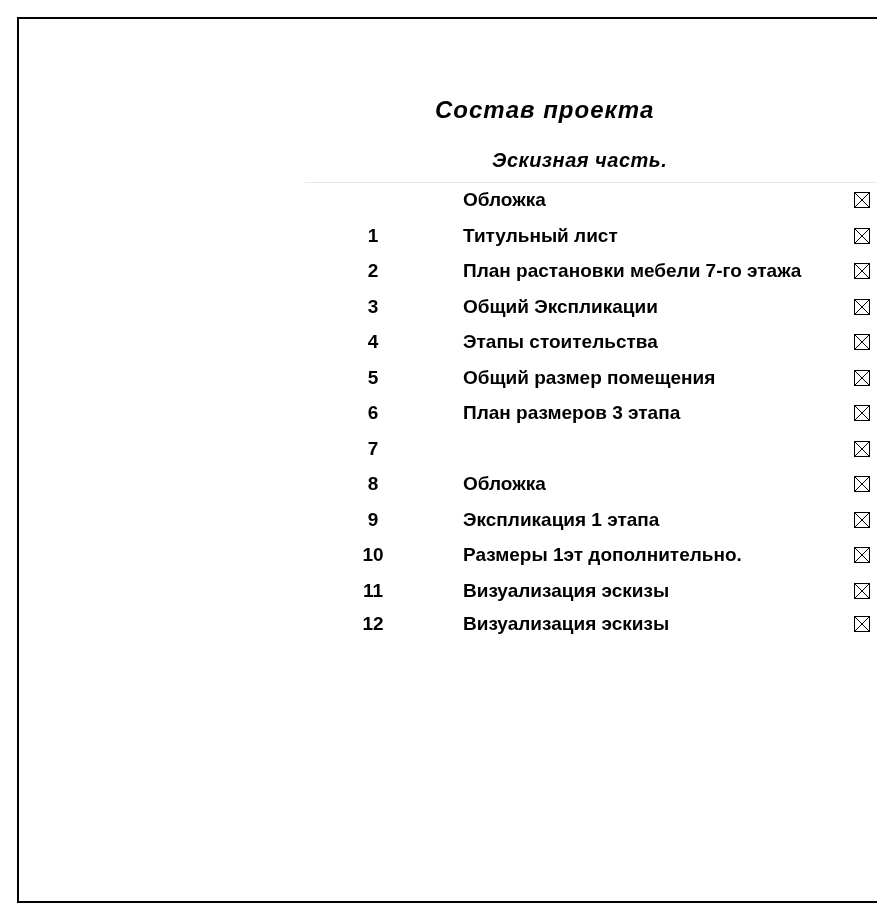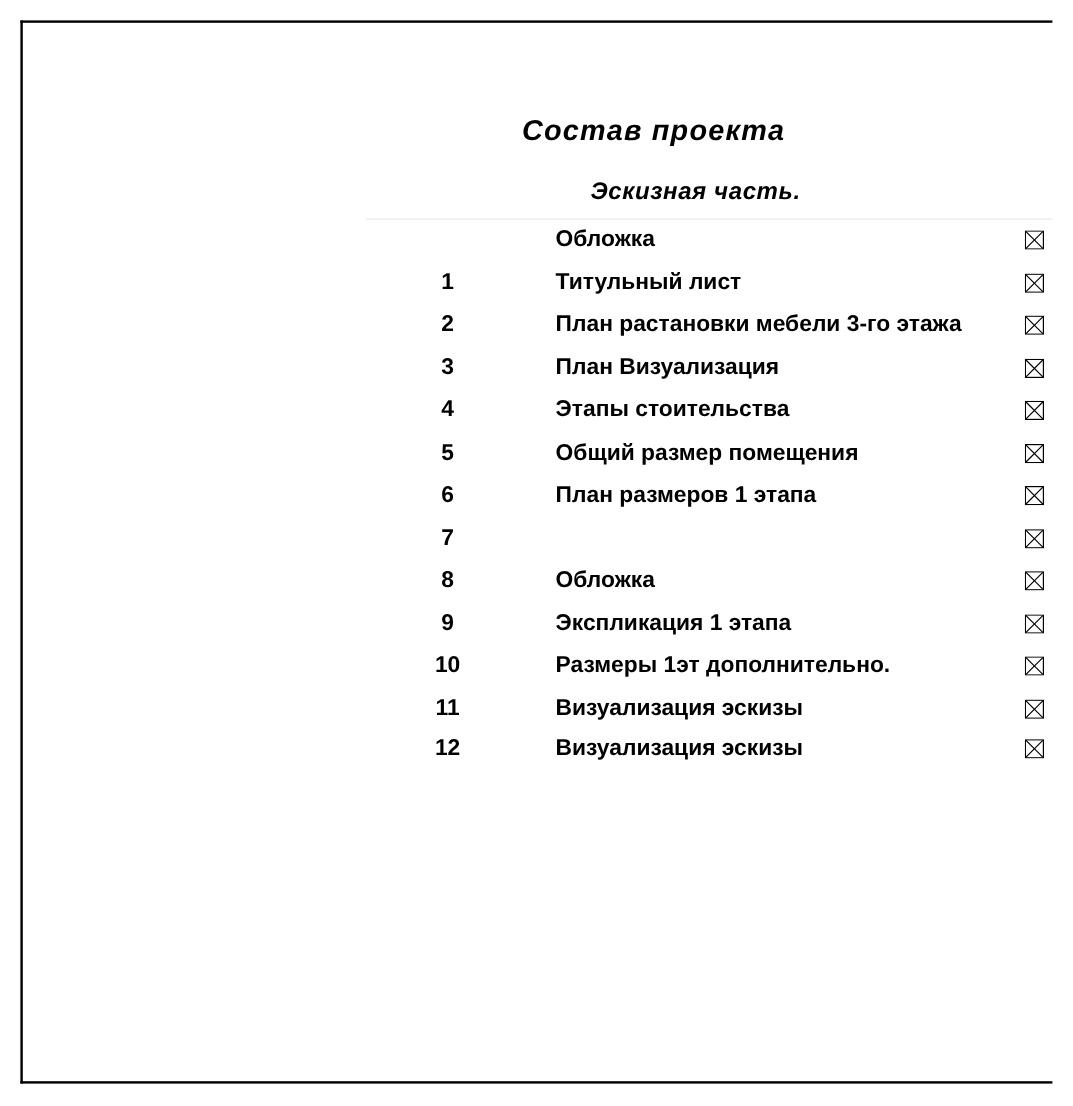--- a/index.html
+++ b/index.html
@@ -41,30 +41,30 @@
       <span class="num">1</span>
       <span class="label">Титульный лист</span>
       <svg class="chk" viewBox="0 0 16 16">
         <rect x="0.5" y="0.5" width="15" height="15" fill="#fff" stroke="#000" stroke-width="1"></rect>
         <line x1="1" y1="1" x2="15" y2="15" stroke="#000" stroke-width="1"></line>
         <line x1="15" y1="1" x2="1" y2="15" stroke="#000" stroke-width="1"></line>
       </svg>
     </div>
     <div class="row" style="top: 260px;">
       <span class="num">2</span>
-      <span class="label">План растановки мебели  3-го этажа</span>
+      <span class="label">План растановки мебели  7-го этажа</span>
       <svg class="chk" viewBox="0 0 16 16">
         <rect x="0.5" y="0.5" width="15" height="15" fill="#fff" stroke="#000" stroke-width="1"></rect>
         <line x1="1" y1="1" x2="15" y2="15" stroke="#000" stroke-width="1"></line>
         <line x1="15" y1="1" x2="1" y2="15" stroke="#000" stroke-width="1"></line>
       </svg>
     </div>
     <div class="row" style="top: 296px;">
       <span class="num">3</span>
-      <span class="label">План Визуализация</span>
+      <span class="label">Общий Экспликации</span>
       <svg class="chk" viewBox="0 0 16 16">
         <rect x="0.5" y="0.5" width="15" height="15" fill="#fff" stroke="#000" stroke-width="1"></rect>
         <line x1="1" y1="1" x2="15" y2="15" stroke="#000" stroke-width="1"></line>
         <line x1="15" y1="1" x2="1" y2="15" stroke="#000" stroke-width="1"></line>
       </svg>
     </div>
     <div class="row" style="top: 331px;">
       <span class="num">4</span>
       <span class="label">Этапы стоительства</span>
       <svg class="chk" viewBox="0 0 16 16">
@@ -77,21 +77,21 @@
       <span class="num">5</span>
       <span class="label">Общий размер помещения</span>
       <svg class="chk" viewBox="0 0 16 16">
         <rect x="0.5" y="0.5" width="15" height="15" fill="#fff" stroke="#000" stroke-width="1"></rect>
         <line x1="1" y1="1" x2="15" y2="15" stroke="#000" stroke-width="1"></line>
         <line x1="15" y1="1" x2="1" y2="15" stroke="#000" stroke-width="1"></line>
       </svg>
     </div>
     <div class="row" style="top: 402px;">
       <span class="num">6</span>
-      <span class="label">План размеров 1 этапа</span>
+      <span class="label">План размеров 3 этапа</span>
       <svg class="chk" viewBox="0 0 16 16">
         <rect x="0.5" y="0.5" width="15" height="15" fill="#fff" stroke="#000" stroke-width="1"></rect>
         <line x1="1" y1="1" x2="15" y2="15" stroke="#000" stroke-width="1"></line>
         <line x1="15" y1="1" x2="1" y2="15" stroke="#000" stroke-width="1"></line>
       </svg>
     </div>
     <div class="row" style="top: 438px;">
       <span class="num">7</span>
       <svg class="chk" viewBox="0 0 16 16">
         <rect x="0.5" y="0.5" width="15" height="15" fill="#fff" stroke="#000" stroke-width="1"></rect>

